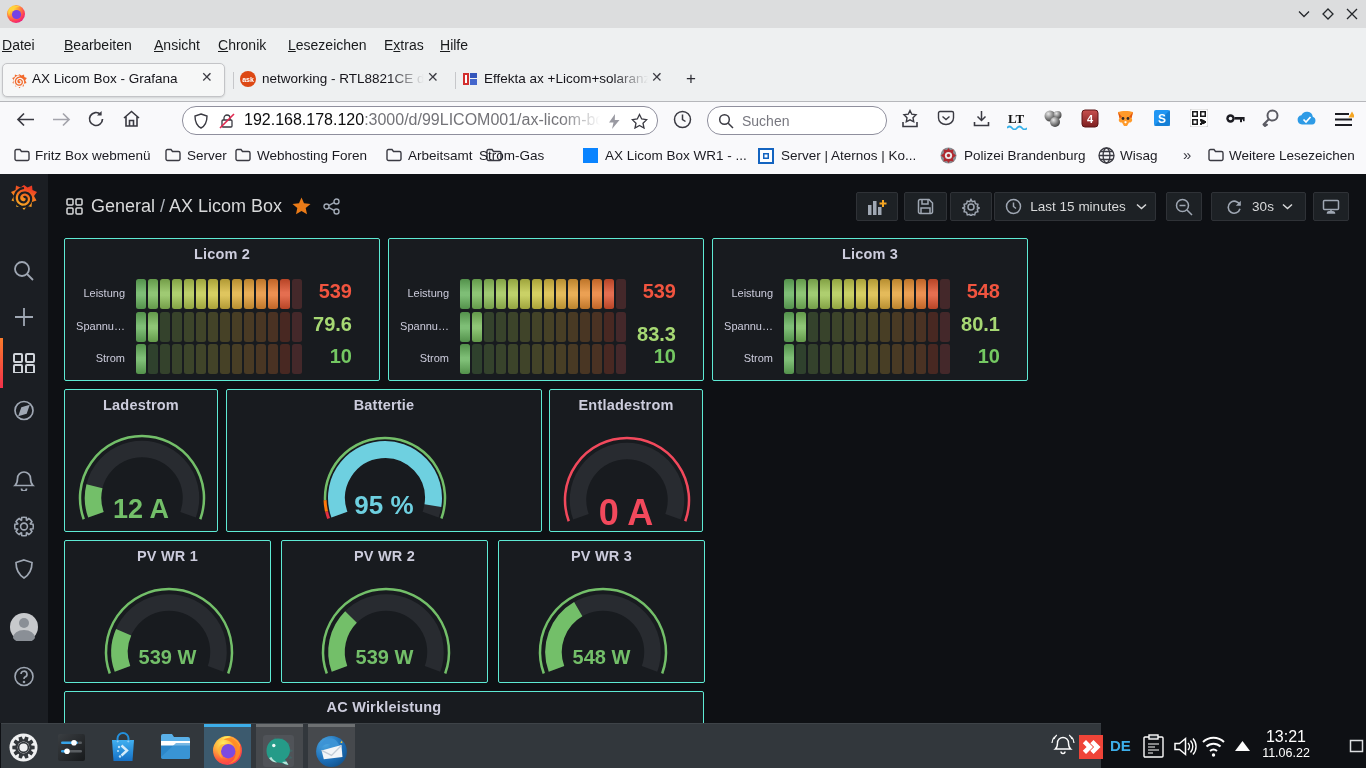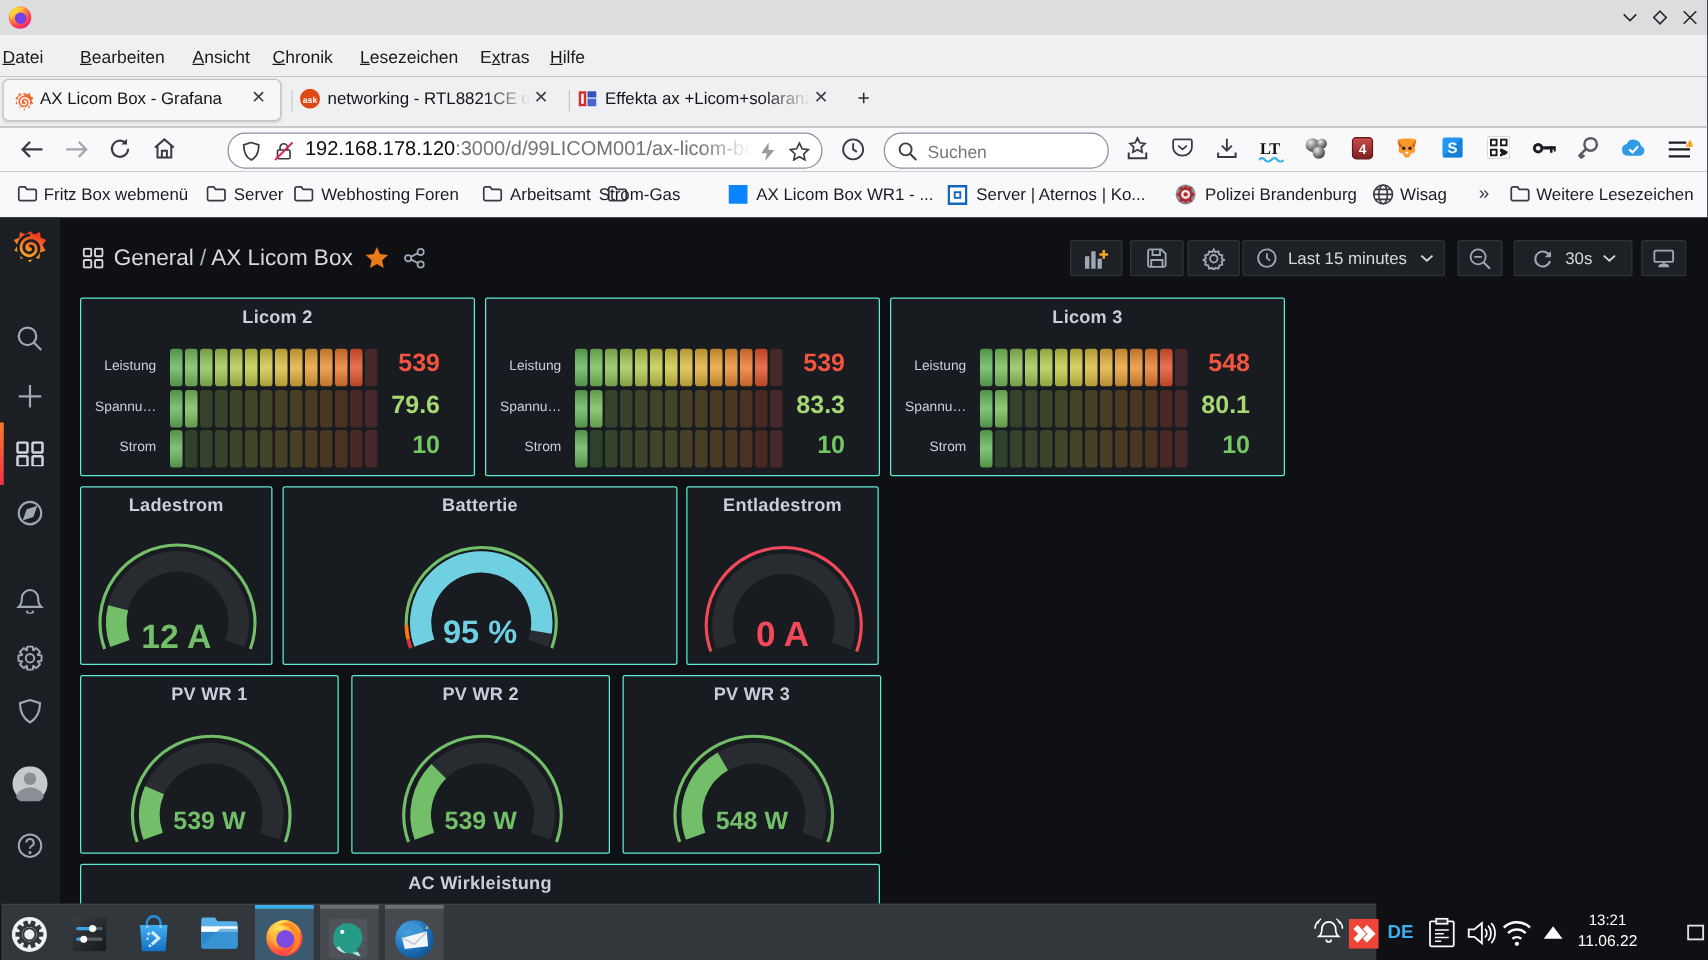--- a/index.html
+++ b/index.html
@@ -510,21 +510,21 @@
           <div style="background:#434328"></div>
           <div style="background:#464126"></div>
           <div style="background:#483e25"></div>
           <div style="background:#493a24"></div>
           <div style="background:#493623"></div>
           <div style="background:#4a3223"></div>
           <div style="background:#482822"></div>
           <div style="background:#44282a"></div>
         </div>
 <div class="bval" style="left:207px;top:41px;color:#f1543f">539</div>
-<div class="bval" style="left:207px;top:74px;color:#a6d873">83.3</div>
+<div class="bval" style="left:207px;top:84px;color:#a6d873">83.3</div>
 <div class="bval" style="left:207px;top:106px;color:#74c862">10</div>
 </div>
 <div class="panel" style="left:712px;top:64px;width:316px;height:143px">
 <div class="ptitle">Licom 3</div>
 <div class="blabel" style="top:48px">Leistung</div>
 <div class="blabel" style="top:81px">Spannu…</div>
 <div class="blabel" style="top:113px">Strom</div>
 <div class="cells" style="top:40px">
           <div style="background:linear-gradient(180deg,#53914b,#7ebe76 45%,#7ebe76 55%,#53914b)"></div>
           <div style="background:linear-gradient(180deg,#63994a,#8ec575 45%,#8ec575 55%,#63994a)"></div>
@@ -596,21 +596,21 @@
 <path d="M112.42 124.59 A48.5 48.5 0 1 1 205.9 115.59" stroke="#6ed0e0" stroke-width="17" fill="none"></path>
 </svg>
 <div class="gval" style="top:100px;font-size:26px;color:#6ed0e0">95 %</div>
 </div>
 <div class="panel" style="left:549px;top:215px;width:154px;height:143px">
 <div class="ptitle">Entladestrom</div>
 <svg class="abs" style="left:0;top:0" width="154" height="143" viewBox="0 0 154 143">
 <path d="M18.74 131.21 A62 62 0 1 1 135.26 131.21" stroke="#f2495c" stroke-width="2.5" fill="none"></path>
 <path d="M30.96 126.76 A49 49 0 1 1 123.04 126.76" stroke="#282b30" stroke-width="16.5" fill="none"></path>
 </svg>
-<div class="gval" style="top:102px;font-size:28px;color:#f2495c">0 A</div>
+<div class="gval" style="top:102px;font-size:36px;color:#f2495c">0 A</div>
 </div>
 <div class="panel" style="left:64px;top:366px;width:207px;height:143px">
 <div class="ptitle">PV WR 1</div>
 <svg class="abs" style="left:0;top:0" width="207" height="143" viewBox="0 0 207 143">
 <path d="M44.8 132.55 A63 63 0 1 1 163.2 132.55" stroke="#73bf69" stroke-width="2.5" fill="none"></path>
 <path d="M57.49 127.93 A49.5 49.5 0 1 1 150.51 127.93" stroke="#282b30" stroke-width="16.5" fill="none"></path>
 <path d="M57.49 127.93 A49.5 49.5 0 0 1 58.64 91.18" stroke="#73bf69" stroke-width="16.5" fill="none"></path>
 </svg>
 <div class="gval" style="top:105px;font-size:20px;color:#73bf69">539 W</div>
 </div>
@@ -753,20 +753,20 @@
 <svg class="abs" style="left:1200px;top:11px" width="25" height="23" viewBox="0 0 25 23" stroke="#fcfcfc" fill="none">
         <path d="M2 7 a15 15 0 0 1 21 0" stroke-width="2"></path>
         <path d="M5.5 11.5 a10 10 0 0 1 14 0" stroke-width="2"></path>
         <path d="M9 16 a5.5 5.5 0 0 1 7 0" stroke-width="2"></path>
         <circle cx="12.5" cy="20" r="1.7" fill="#fcfcfc" stroke="none"></circle>
       </svg>
 <svg class="abs" style="left:1233px;top:16px" width="17" height="12" viewBox="0 0 17 12" fill="#fcfcfc">
         <path d="M8.5 1 L16 11 H1 Z"></path>
       </svg>
 <div class="abs" style="left:1256px;top:3px;width:58px;text-align:center;color:#fff">
-        <div style="font-size:12px;line-height:19px">13:21</div>
+        <div style="font-size:16px;line-height:19px">13:21</div>
         <div style="font-size:12.5px;line-height:15px">11.06.22</div>
       </div>
 <svg class="abs" style="left:1348px;top:15px" width="15" height="14" viewBox="0 0 15 14" fill="none" stroke="#dcdee0" stroke-width="1.5">
         <rect x="1.5" y="1.5" width="12" height="11"></rect>
       </svg>
 </div>
 </div>
 
 </body></html>

